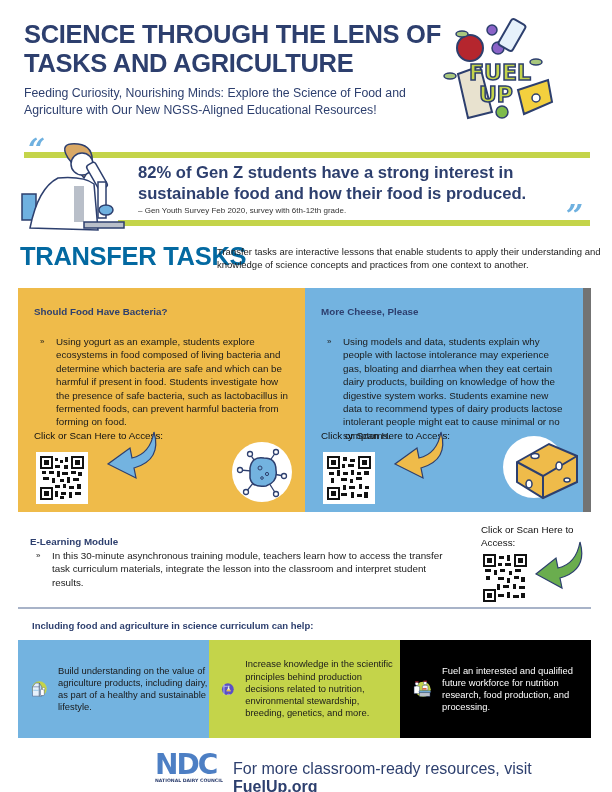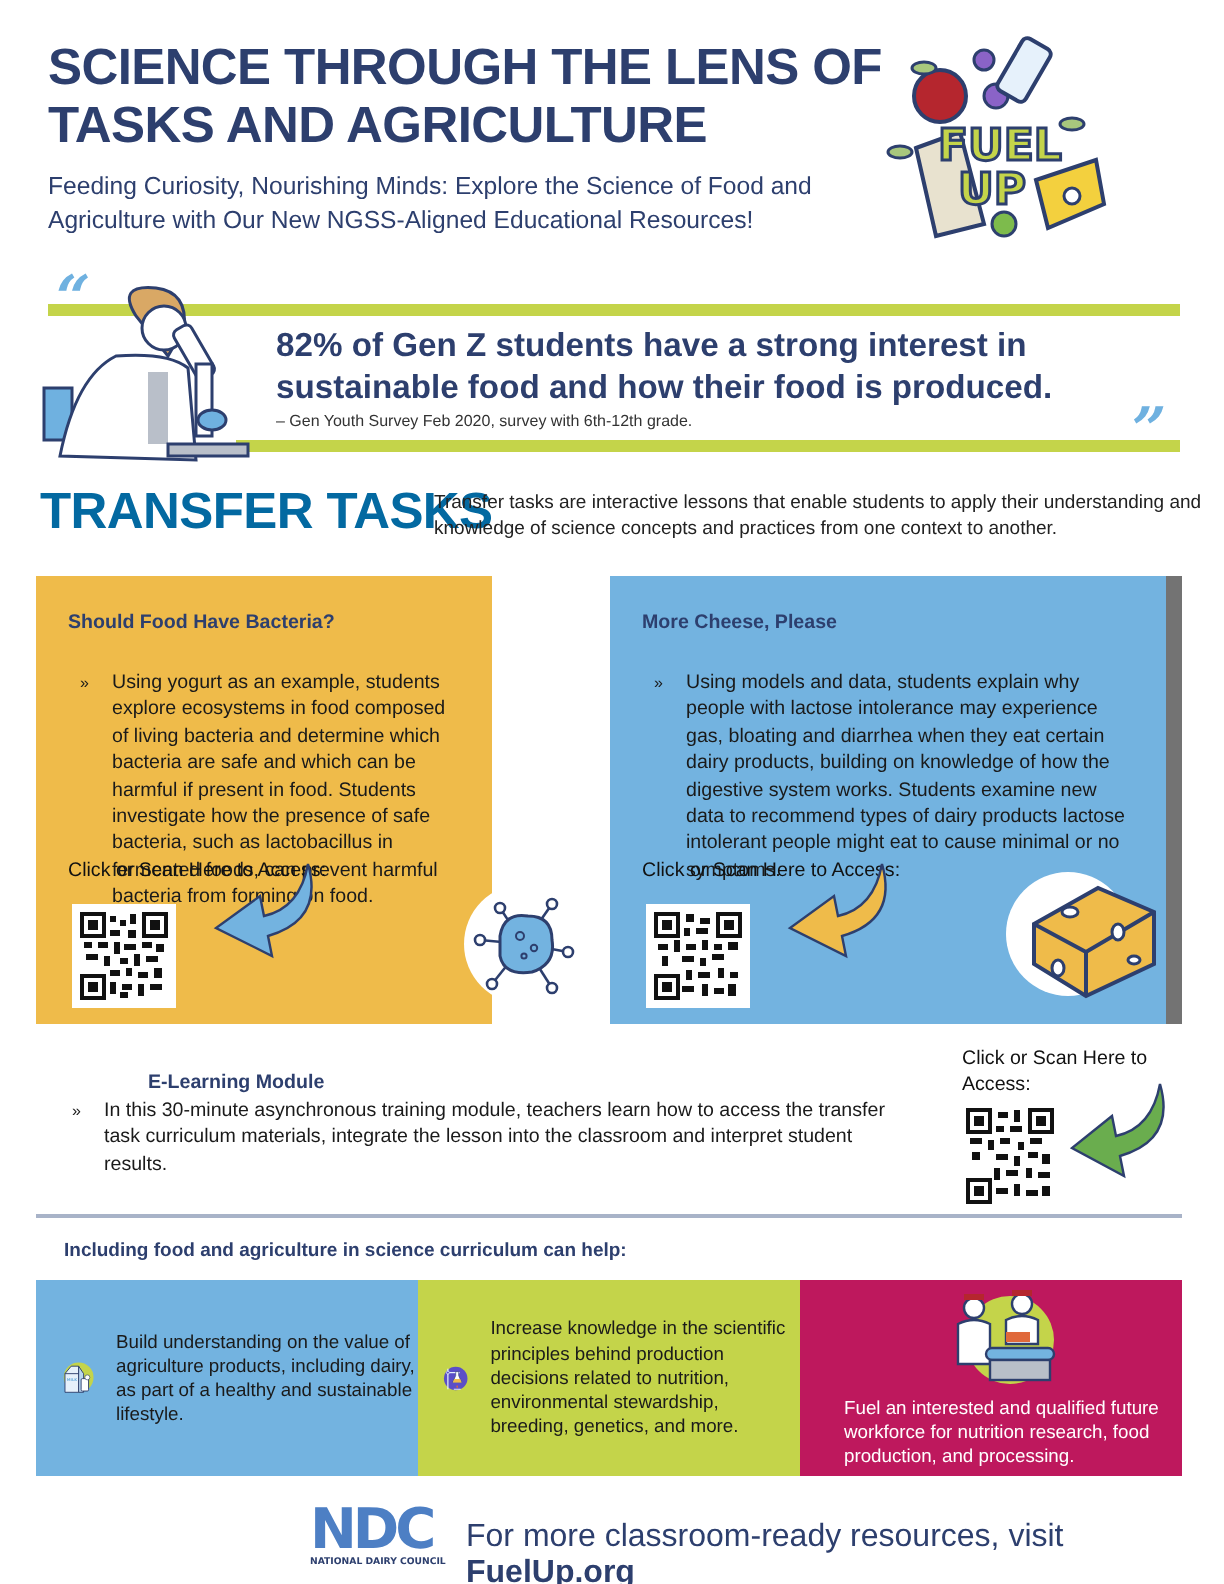--- a/index.html
+++ b/index.html
@@ -20,43 +20,43 @@
   .scientist { position: absolute; left: 18px; top: 10px; width: 110px; height: 100px; }
   .q-text { position: absolute; left: 138px; top: 34px; width: 470px; font-size: 16.6px; line-height: 21px; font-weight: bold; color: #2d3f6e; }
   .q-source { position: absolute; left: 138px; top: 78px; font-size: 8px; color: #333; }
 
   
   .tt-title { position: absolute; left: 20px; top: 242px; font-size: 25.5px; font-weight: bold; color: #0369a1; letter-spacing: -0.3px; }
   .tt-meta { position: absolute; left: 217px; top: 246px; width: 385px; font-size: 9.5px; line-height: 12.5px; color: #222; }
   .tt-meta .it { font-style: italic; }
 
   .card { position: absolute; top: 288px; height: 224px; padding: 18px 16px 0 16px; }
-  .card-yellow { left: 18px; width: 228px; background: #efbb4a; }
+  .card-yellow { left: 18px; width: 287px; background: #efbb4a; }
   .card-blue { left: 305px; width: 286px; background: #73b3e0; border-right: 8px solid #737373; }
   .card h3 { font-size: 9.8px; font-weight: bold; color: #2d3f6e; margin-bottom: 18px; }
   .bullet { display: flex; font-size: 9.8px; line-height: 13.4px; color: #1a1a1a; padding-left: 6px; }
   .bullet .mk { width: 16px; flex: none; font-size: 8px; line-height: 13.4px; }
   .access { position: absolute; left: 16px; top: 142px; font-size: 9.8px; color: #111; }
   .qr { position: absolute; background: #fff; padding: 4px; }
   .qr svg { display:block; }
   .arrow { position: absolute; }
   .circle-icon { position: absolute; width: 60px; height: 60px; border-radius: 50%; background: #fff; }
 
   
-  .el-title { position: absolute; left: 30px; top: 536px; font-size: 9.8px; font-weight: bold; color: #2d3f6e; margin-left: 44px; }
+  .el-title { position: absolute; left: 30px; top: 536px; font-size: 9.8px; font-weight: bold; color: #2d3f6e; }
   .el-bullet { position: absolute; left: 30px; top: 549px; width: 420px; }
   .el-access { position: absolute; left: 481px; top: 524px; width: 110px; font-size: 9.8px; line-height: 12.5px; color: #111; }
   .el-divider { position: absolute; left: 18px; top: 607px; width: 573px; height: 2px; background: #a8b3c8; }
 
   .inc-title { position: absolute; left: 32px; top: 620px; font-size: 9.5px; font-weight: bold; color: #2d3f6e; }
   .benefit { position: absolute; top: 640px; height: 98px; display: flex; align-items: center; padding-left: 12px; }
   .benefit .txt { font-size: 9.4px; line-height: 12.2px; margin-left: 10px; }
   .b1 { left: 18px; width: 191px; background: #73b3e0; }
   .b2 { left: 209px; width: 191px; background: #c4d44a; }
-  .b3 { left: 400px; width: 191px; background: #be185d; flex-direction: column; }
+  .b3 { left: 400px; width: 191px; background: #000000; }
   .b3 .txt { color: #fff; }
 
   .footer-logo { position: absolute; left: 155px; top: 748px; width: 78px; height: 36px; text-decoration: underline; }
   .footer-text { position: absolute; left: 233px; top: 760px; font-size: 16px; color: #2d3f6e; }
   .footer-text b { font-weight: bold; }
 </style>
 </head>
 <body>
 
 <h1 class="title">SCIENCE THROUGH THE LENS OF TASKS AND AGRICULTURE</h1>

